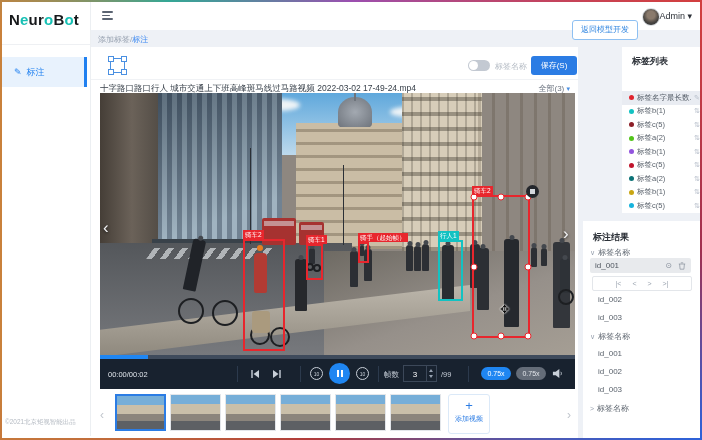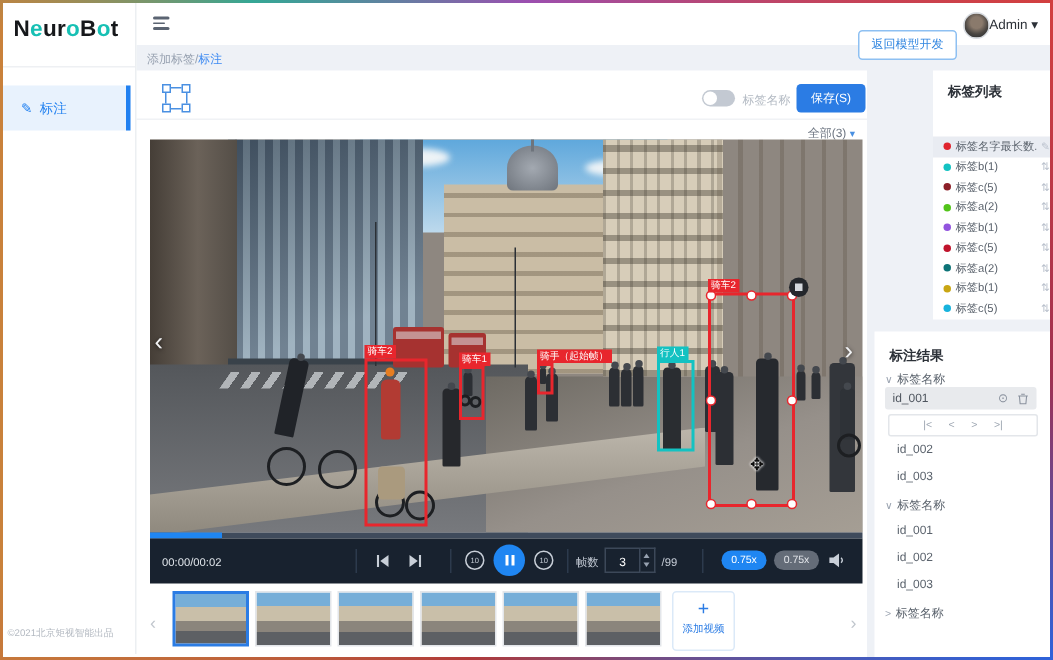--- a/index.html
+++ b/index.html
@@ -178,20 +178,21 @@
       <i></i>
       <i></i>
       <i></i>
     </div>
   <div id="toggle">
       <i></i>
     </div>
   <div id="toggle-label">标签名称</div>
   <div id="save-btn">保存(S)</div>
   <div id="toolbar-divider"></div>
+  <div id="video-title">十字路口路口行人 城市交通上下班高峰斑马线过马路视频 2022-03-02 17-49-24.mp4</div>
   <div id="filter"><span>全部(3)</span> <span class="caret">▾</span></div>
 
   <div id="scene">
     <div class="sky"></div>
     <div class="cloud" style="left:160px;top:6px;width:40px;height:12px"></div>
     <div class="cloud" style="left:290px;top:14px;width:34px;height:10px"></div>
     <div class="bldg-dome"></div>
     <div class="dome"></div>
     <div class="spire"></div>
     <div class="bldg-midright"></div>

